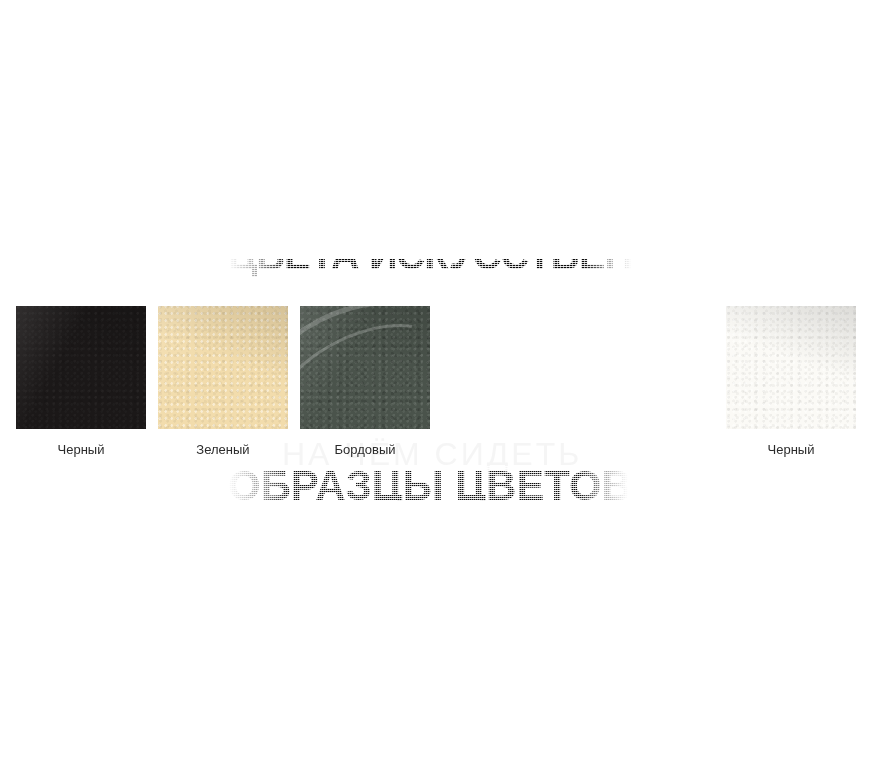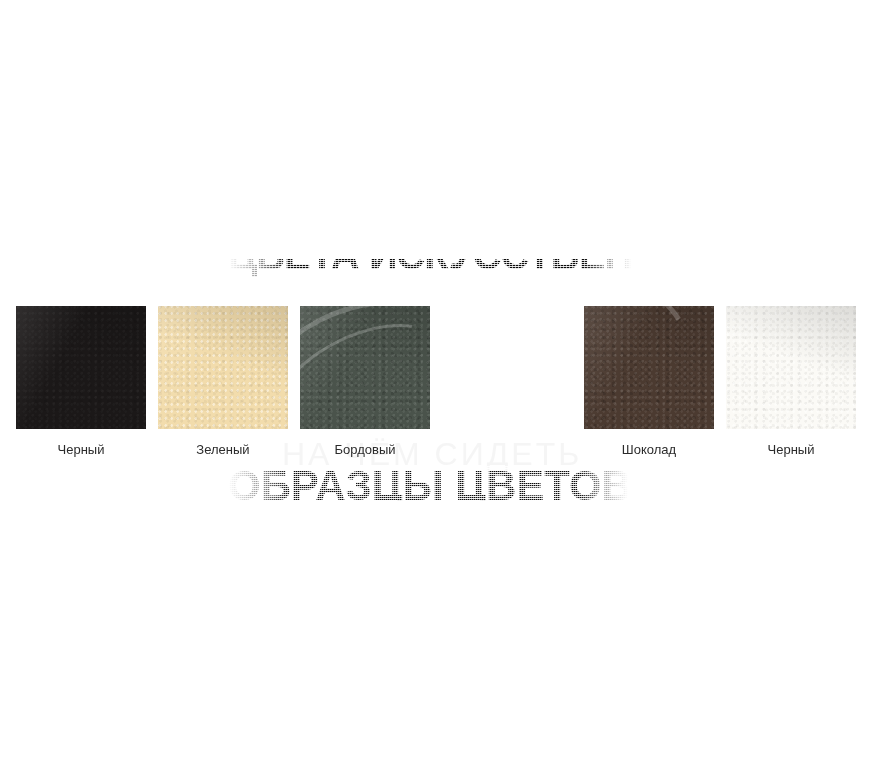--- a/index.html
+++ b/index.html
@@ -283,28 +283,20 @@
       <div class="swatch-chip" style="background-color: rgb(74, 83, 75);">
         <div class="grain"></div>
         <div class="sheen"></div>
         <div class="chip-streak" style="left:-70px; top:6px; width:230px; height:150px; transform:rotate(-30deg);"></div>
         <div class="chip-streak" style="left:-46px; top:30px; width:210px; height:130px; border-width:3px; transform:rotate(-30deg);"></div>
       </div>
       <div class="swatch-label">Бордовый</div>
     </div>
 
 
-    <div class="swatch-cell" style="left:584px">
-      <div class="swatch-chip" style="background-color: rgb(75, 58, 48);">
-        <div class="grain"></div>
-        <div class="sheen"></div>
-        <div class="chip-streak" style="left:-58px; top:-26px; width:160px; height:185px; transform:rotate(10deg);"></div>
-      </div>
-      <div class="swatch-label">Шоколад</div>
-    </div>
 
     <div class="swatch-cell" style="left:726px">
       <div class="swatch-chip light" style="background-color: rgb(251, 250, 246);">
         <div class="grain"></div>
         <div class="sheen"></div>
       </div>
       <div class="swatch-label">Черный</div>
     </div>
 
   </div>

